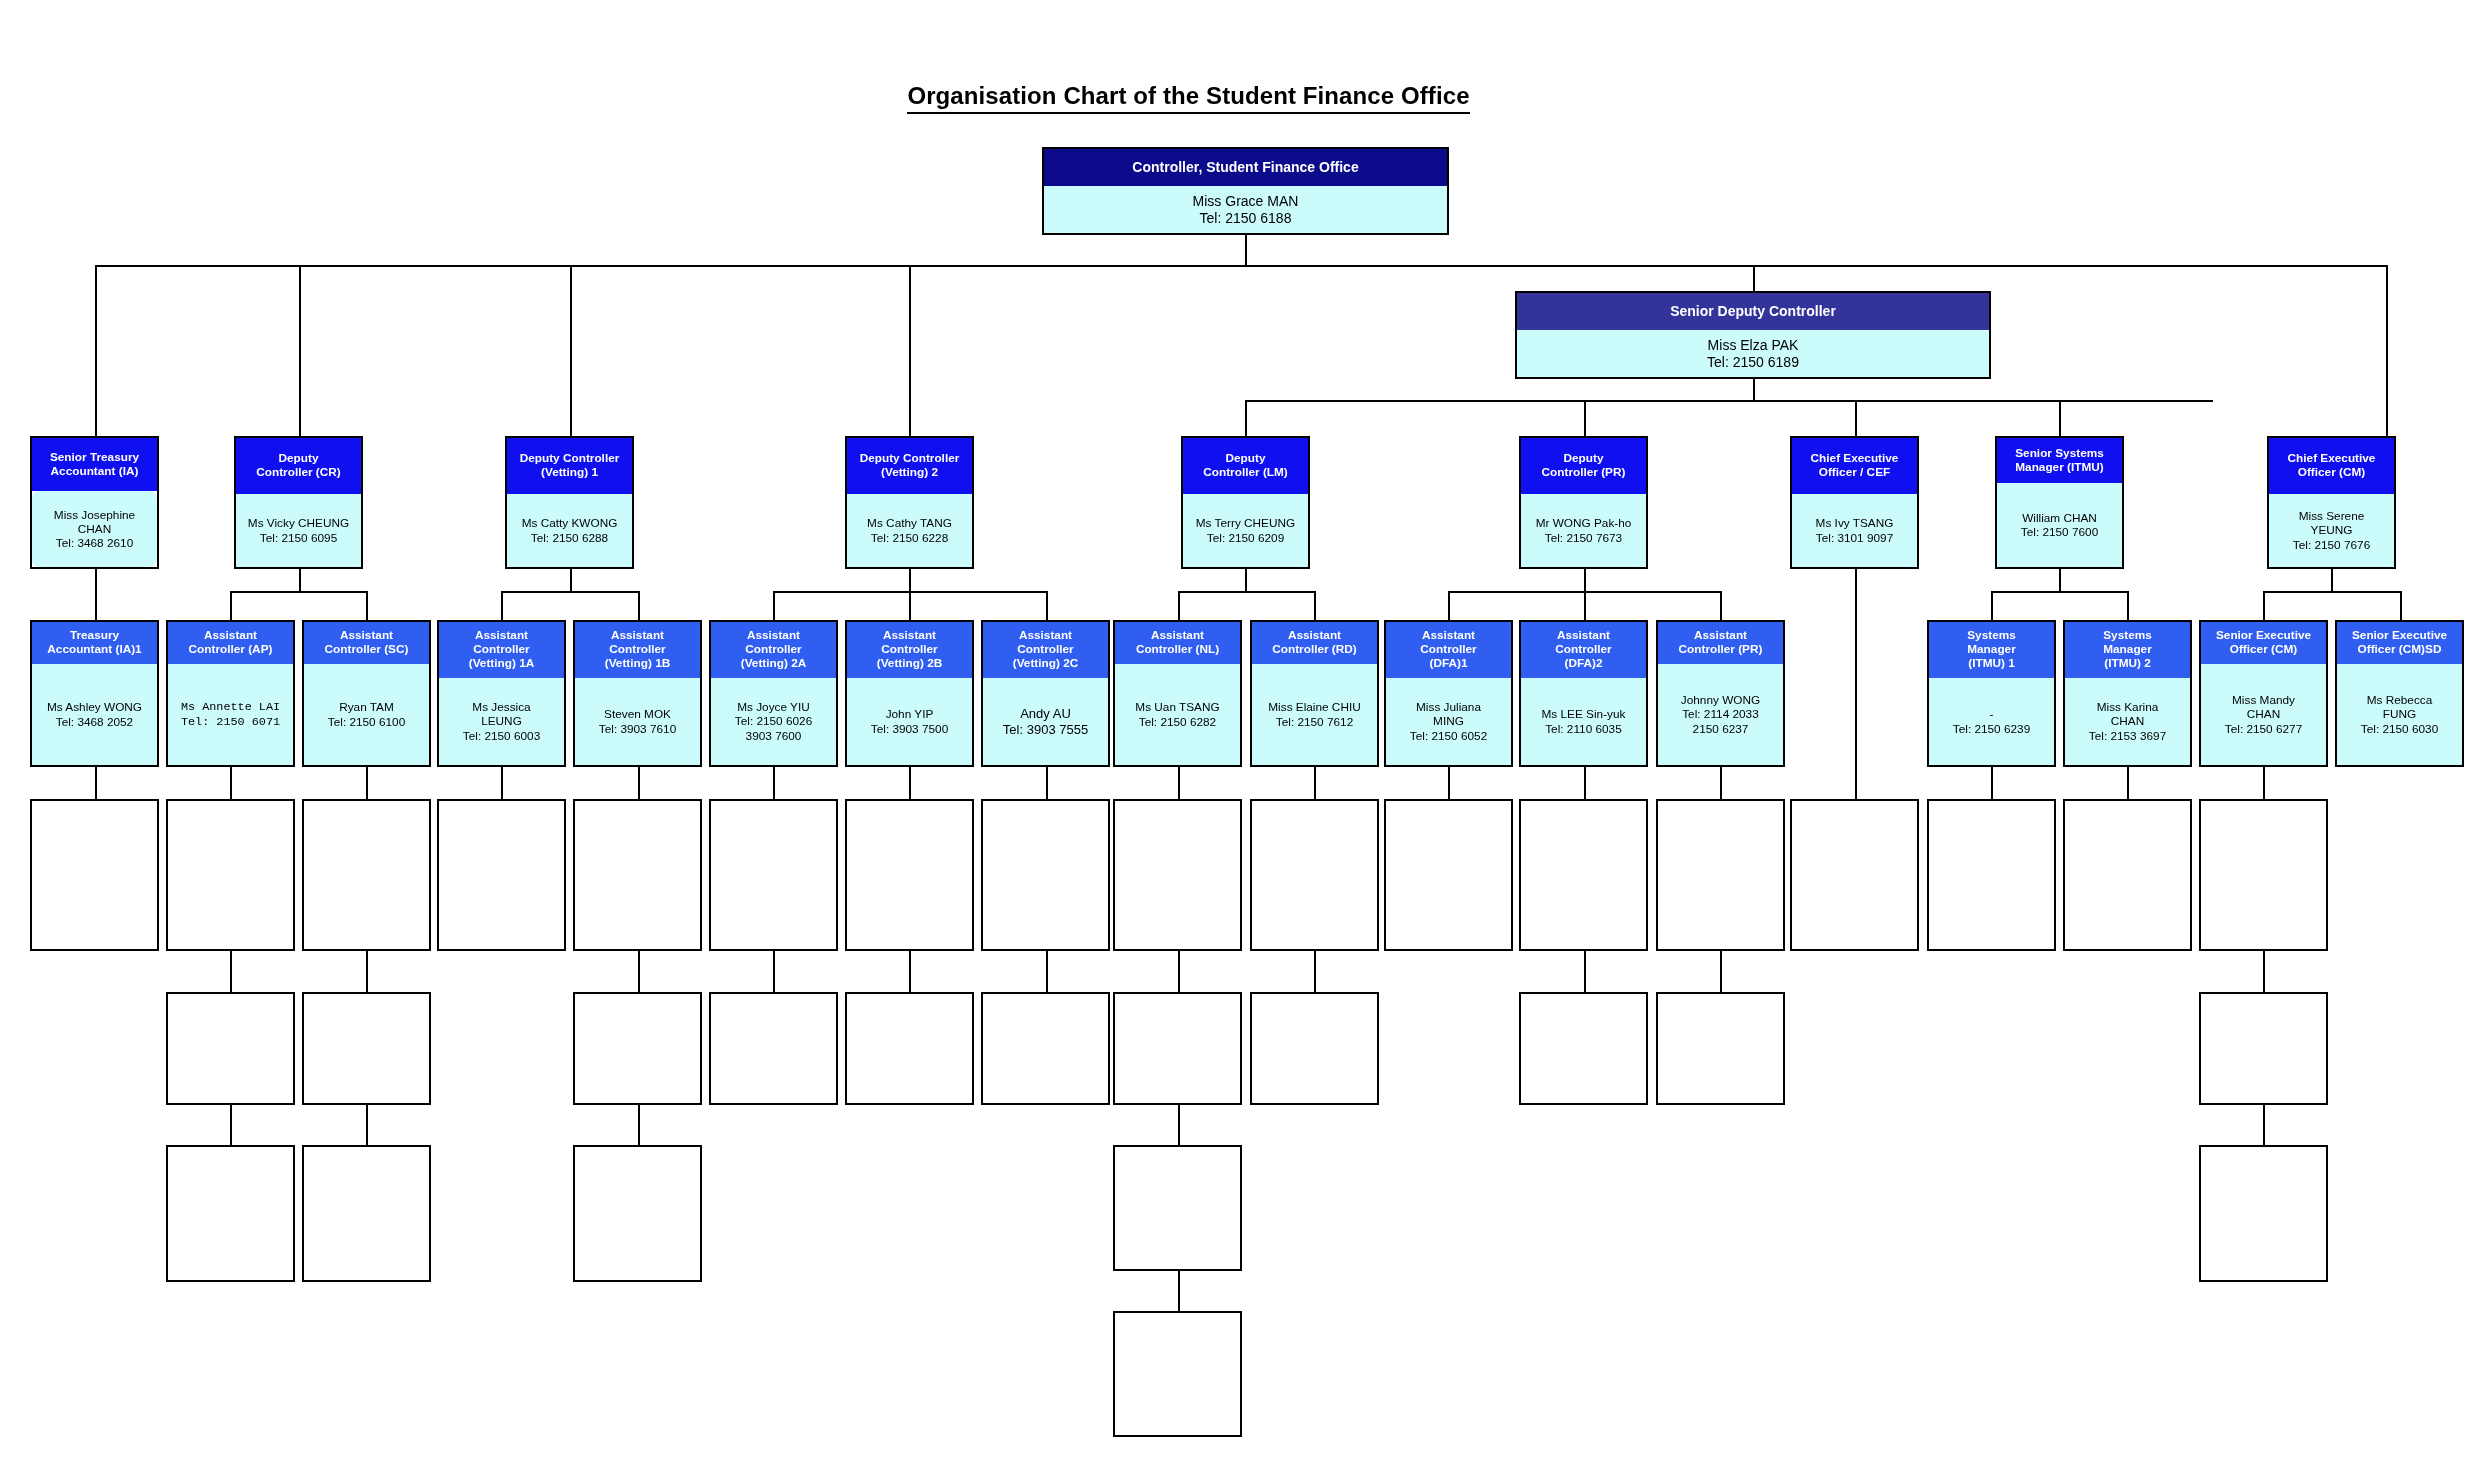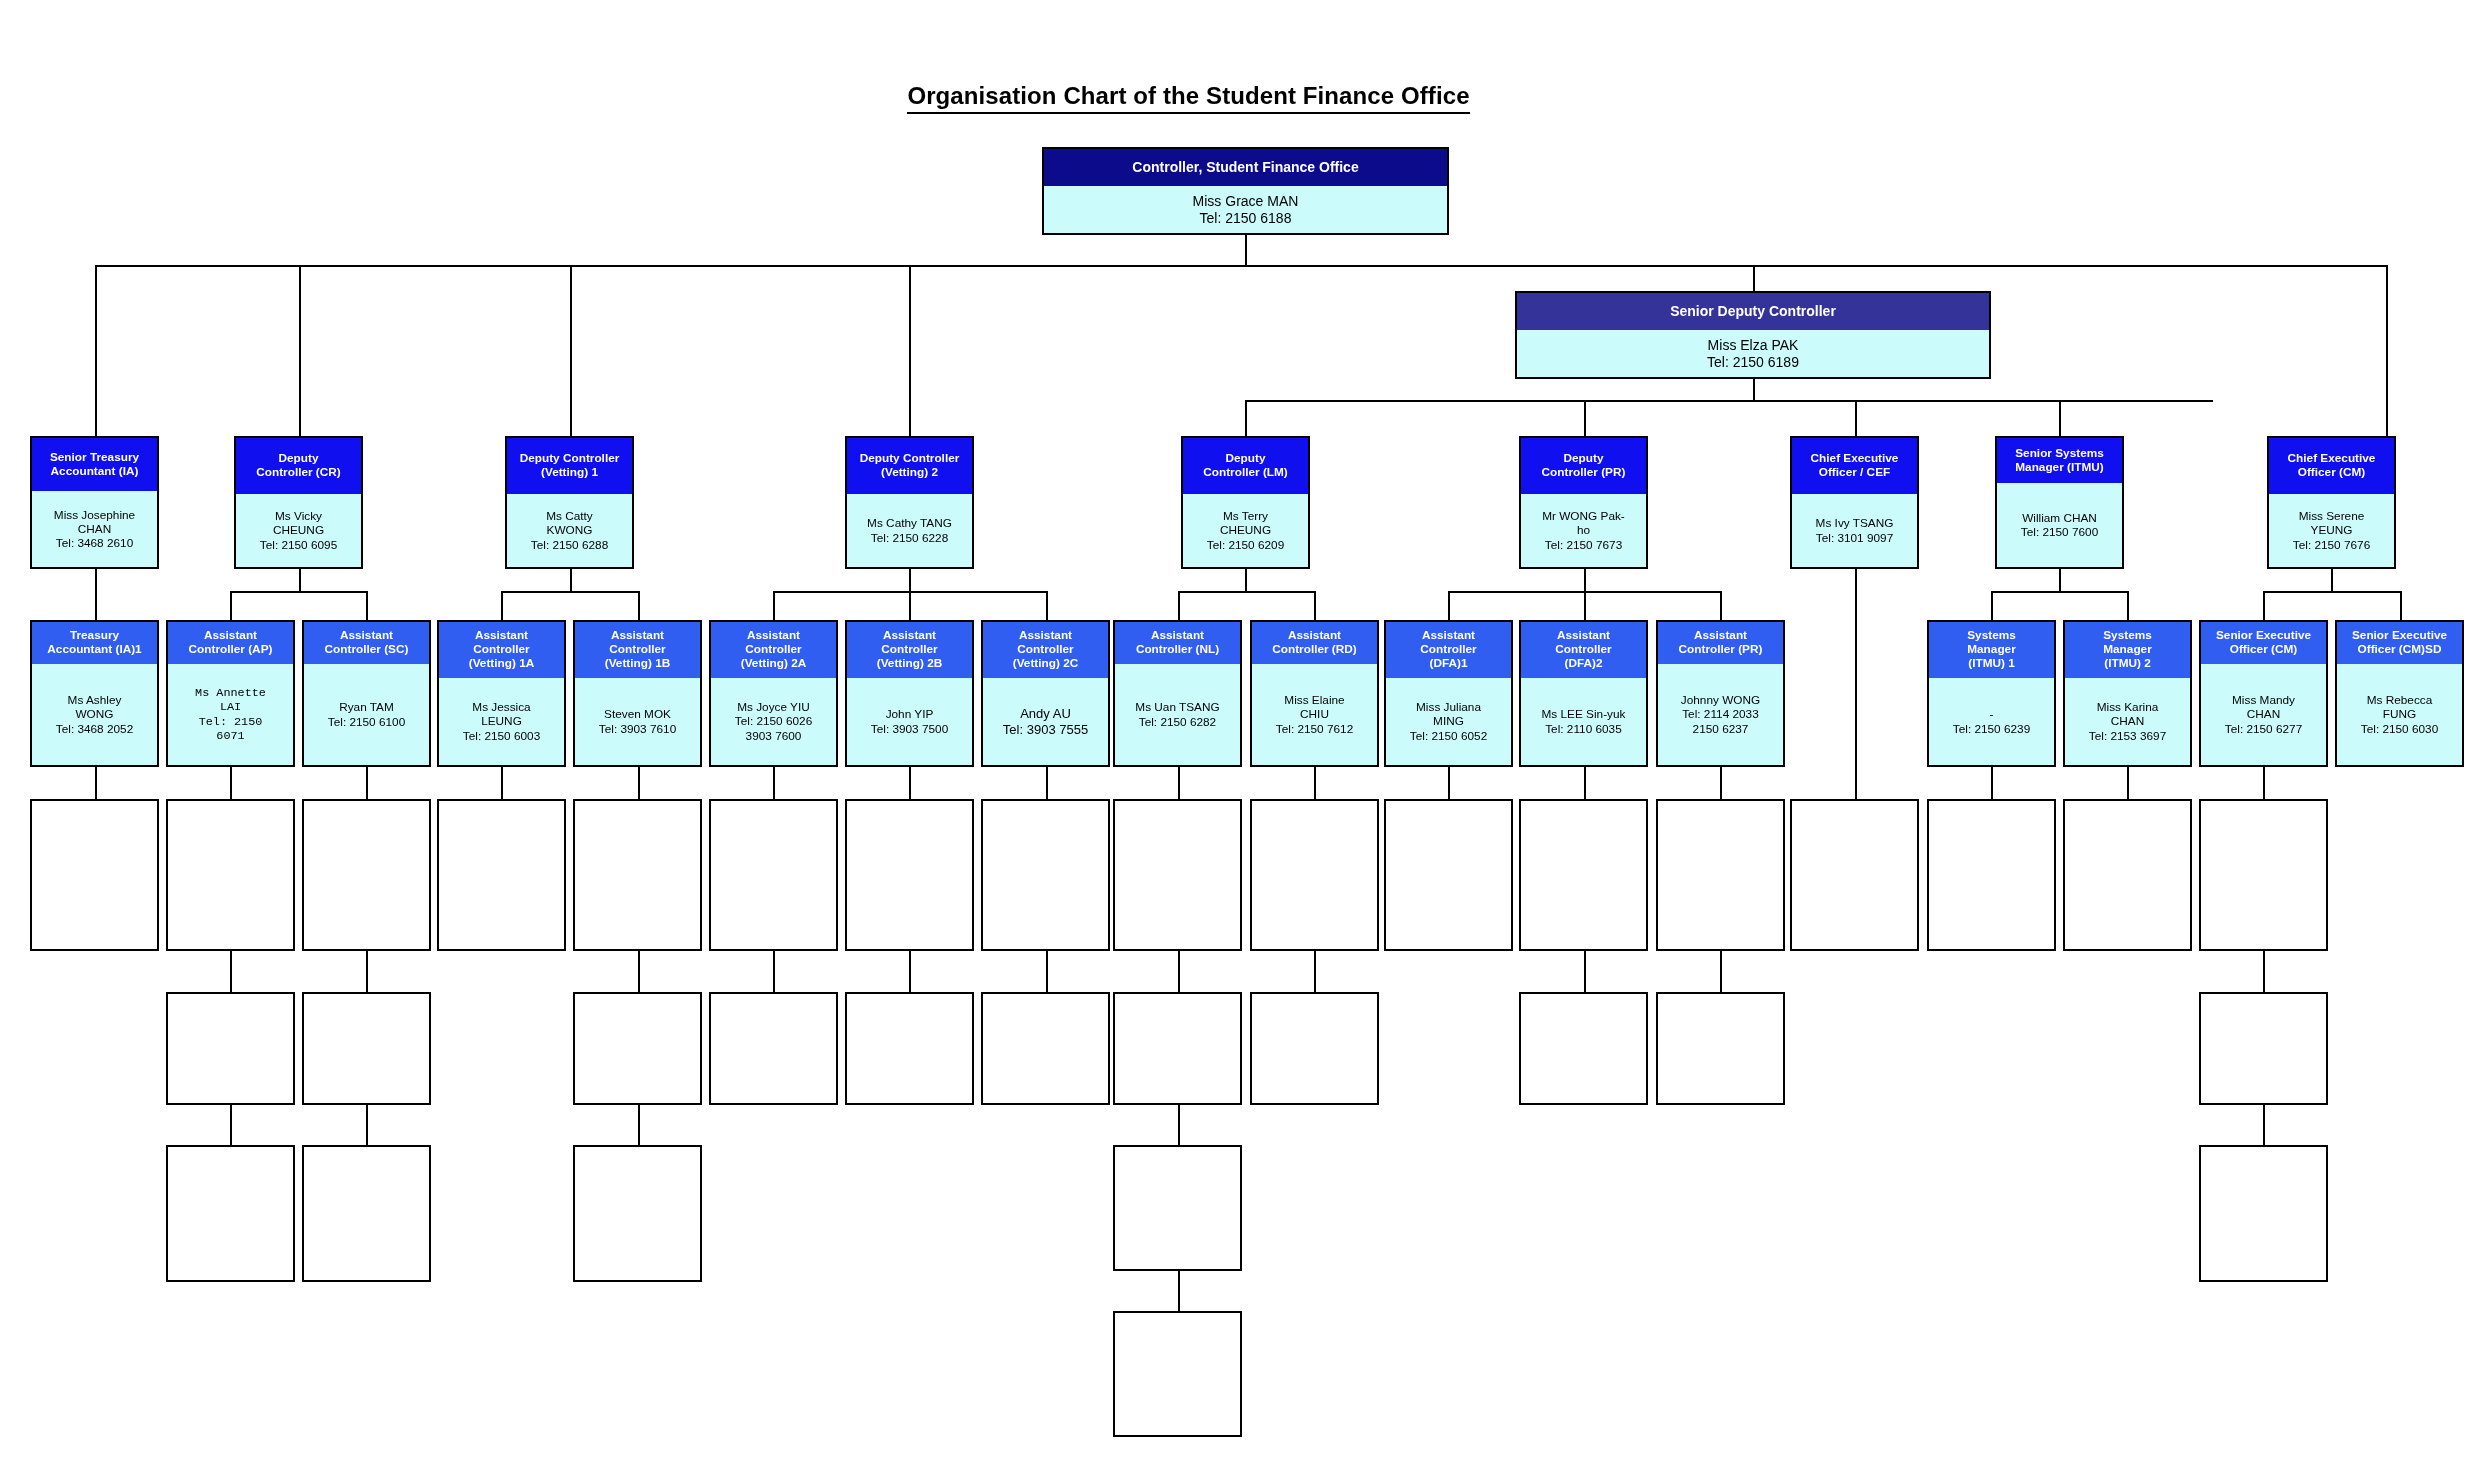--- a/index.html
+++ b/index.html
@@ -61,21 +61,21 @@
   .node .body {
     box-sizing: border-box;
     background: #ccfbfb;
     color: #000000;
     text-align: center;
     display: flex;
     align-items: center;
     justify-content: center;
     flex: 1 1 auto;
     line-height: 1.2;
-    padding: 2px 19px;
+    padding: 2px 5px;
     white-space: pre-line;
   }
   
   .lvl-controller .hdr { background: #0b0b8c; }
   .lvl-sdc .hdr        { background: #333399; }
   .lvl-dept .hdr       { background: #0f0ff0; }
   .lvl-asst .hdr       { background: #2f5ef0; }
 
   
   .leaf {
@@ -216,21 +216,21 @@
   <div class="node lvl-sdc" style="left:1515px; top:291px; width:476px; height:88px;">
     <div class="hdr" style="height:37px; font-size:14px;">Senior Deputy Controller</div>
     <div class="body" style="font-size:14px;">
       <span><span>Miss Elza PAK</span><br><span>Tel: 2150 6189</span></span>
     </div>
   </div>
 
   <div class="node lvl-dept" style="left:30px; top:436px; width:129px; height:133px;">
     <div class="hdr" style="height:53px; font-size:11.8px;">Senior Treasury
 Accountant (IA)</div>
-    <div class="body" style="font-size:11.8px;">
+    <div class="body" style="font-size:11.8px;border-radius:8px;">
       <span><span>Miss Josephine
 CHAN</span><br><span>Tel: 3468 2610</span></span>
     </div>
   </div>
 
   <div class="node lvl-dept" style="left:234px; top:436px; width:129px; height:133px;">
     <div class="hdr" style="height:56px; font-size:11.8px;">Deputy
 Controller (CR)</div>
     <div class="body" style="font-size:11.8px;">
       <span><span>Ms Vicky CHEUNG</span><br><span>Tel: 2150 6095</span></span>

